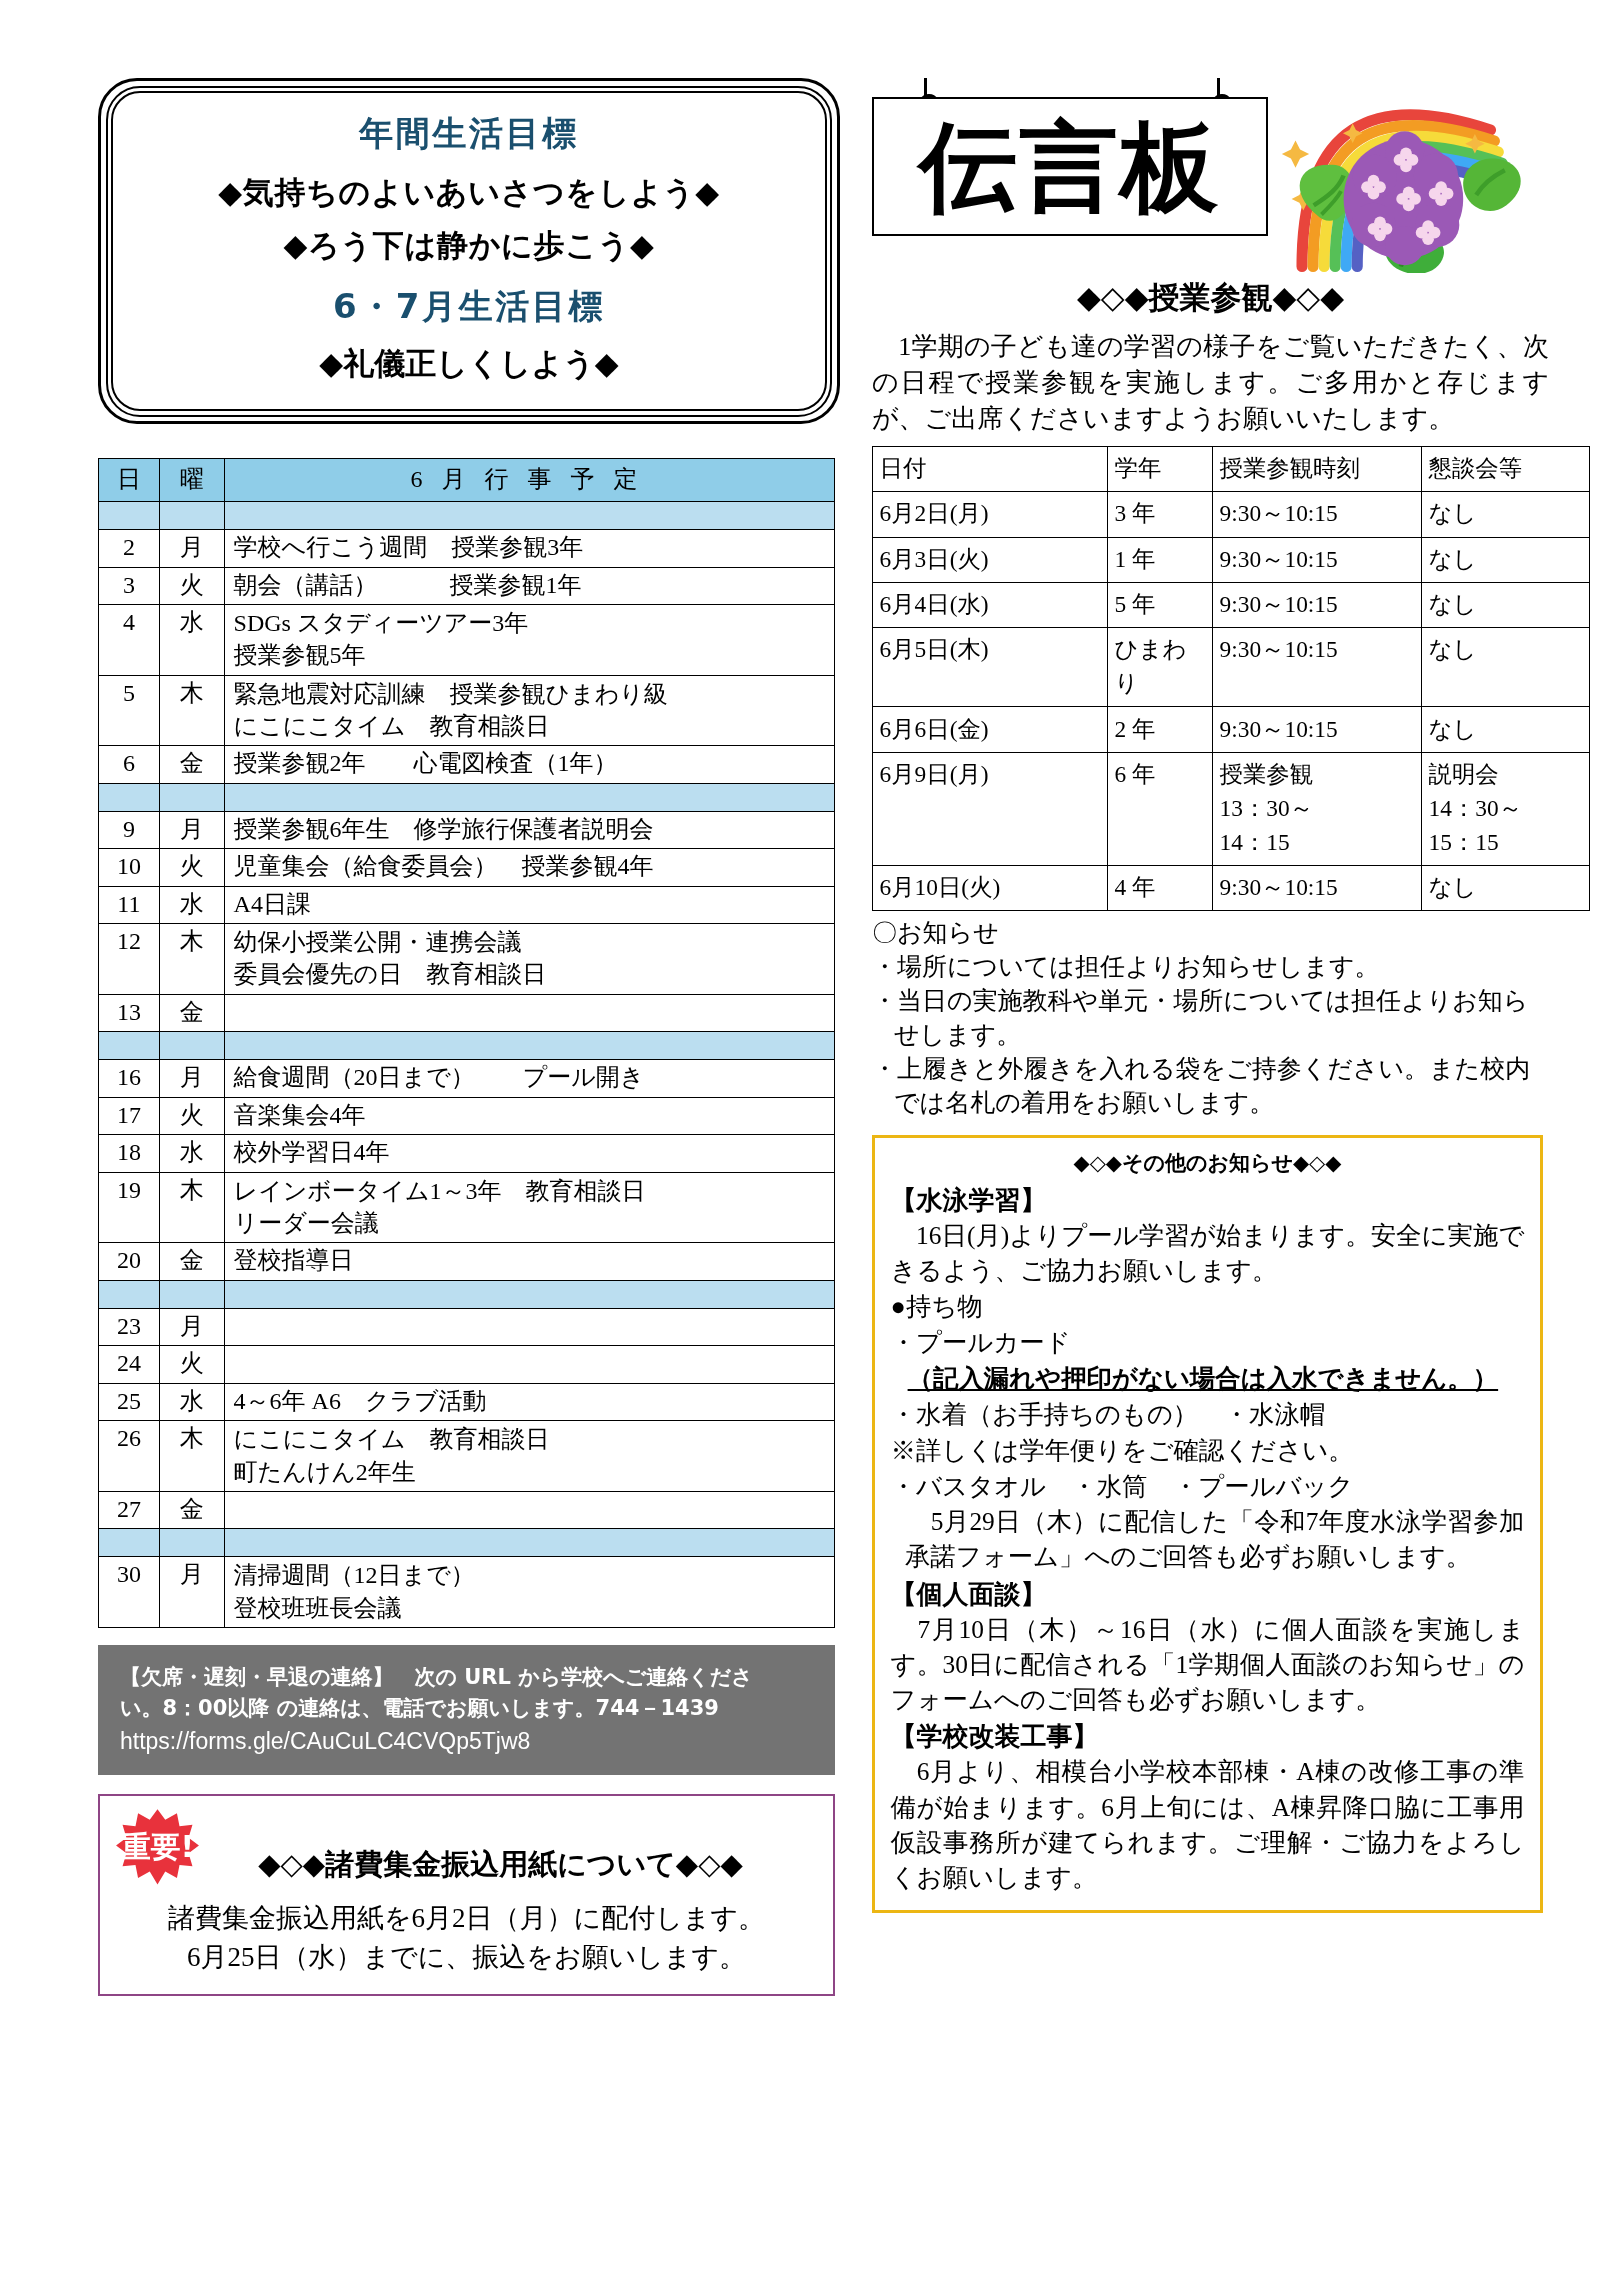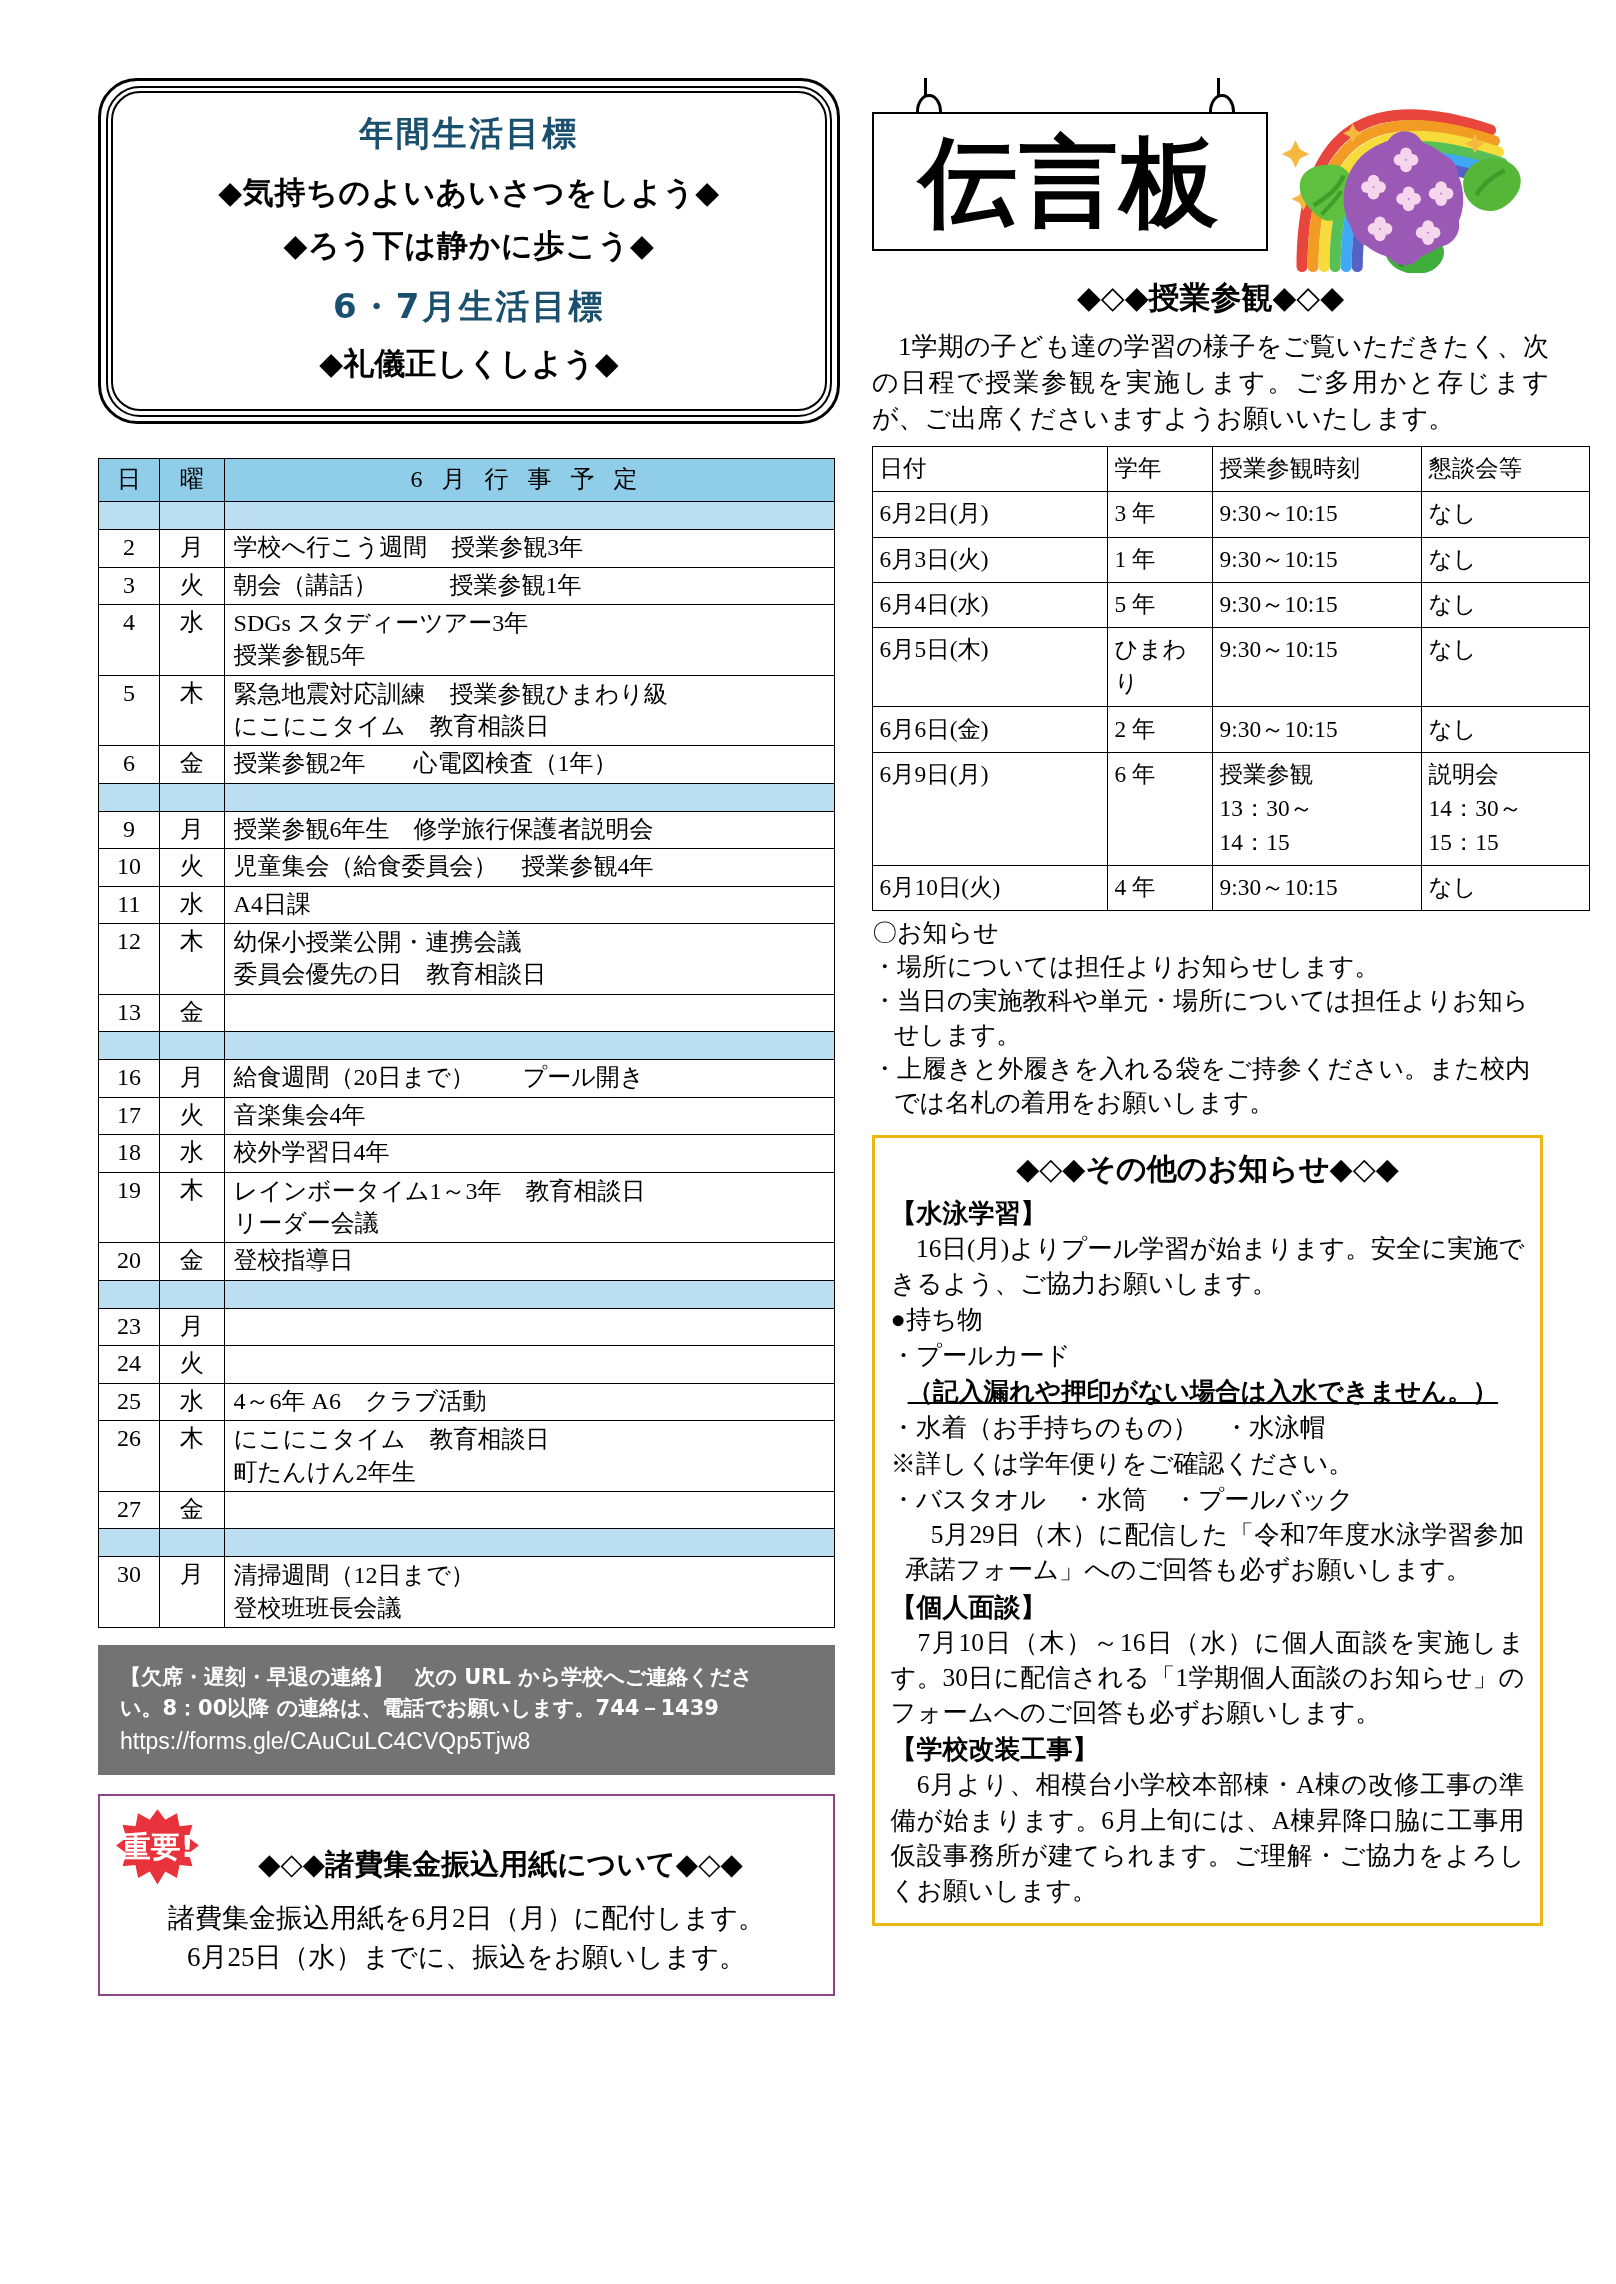--- a/index.html
+++ b/index.html
@@ -185,21 +185,21 @@
   .pink-body div { white-space: nowrap; }
 
   
   .dengon-wrap {
     position: relative;
     height: 195px;
   }
   .dengon-sign {
     position: absolute;
     left: 0;
-    top: 34px;
+    top: 19px;
     width: 396px;
     height: 139px;
     border: 2.6px solid #000;
     box-sizing: border-box;
     background: #fff;
   }
   .dengon-text {
     font-family: "DejaVu Sans", sans-serif;
     font-weight: bold;
     font-size: 98px;
@@ -283,21 +283,21 @@
   .orange-box {
     margin-top: 14.3px;
     border: 3.9px solid #ECB613;
     box-sizing: border-box;
     width: 671px;
     padding: 11.7px 15.6px 15.6px 15.6px;
   }
   .orange-title {
     font-family: "DejaVu Sans", sans-serif;
     font-weight: bold;
-    font-size: 30px;
+    font-size: 21px;
     text-align: center;
     margin-bottom: 5.2px;
   }
   .bracket-head {
     font-family: "DejaVu Sans", sans-serif;
     font-weight: bold;
     font-size: 26px;
     margin-top: 2.6px;
   }
   .ob-para {

